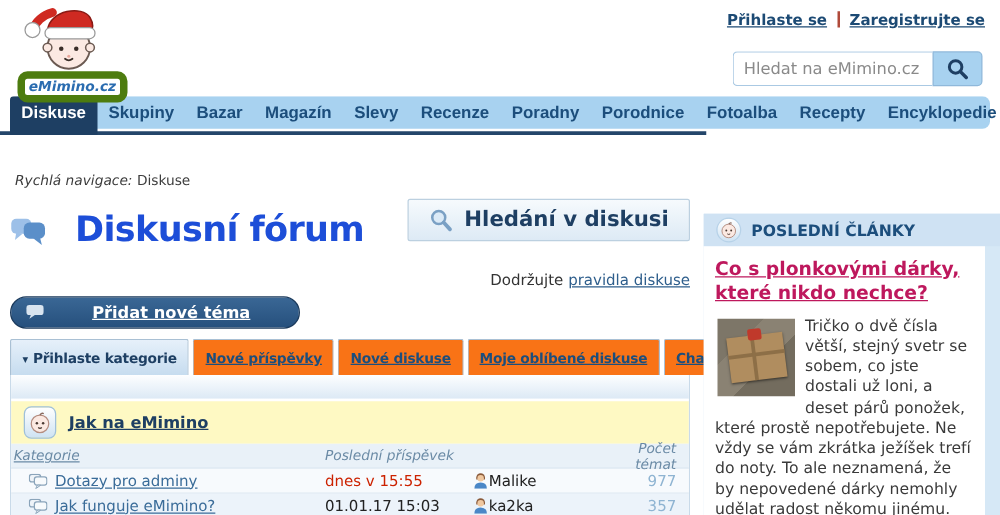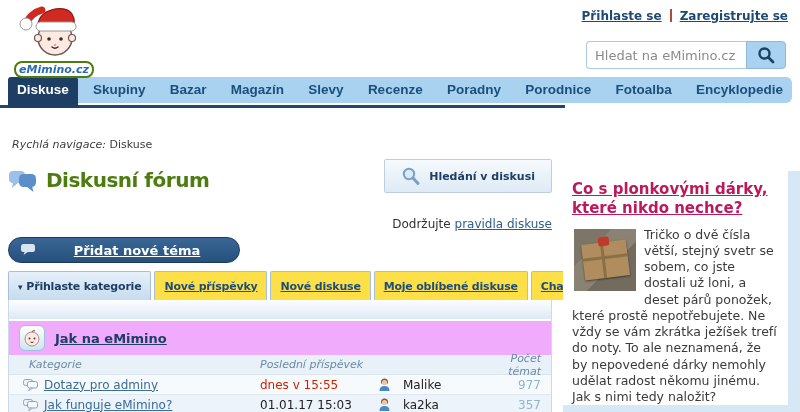--- a/index.html
+++ b/index.html
@@ -3,21 +3,21 @@
 <meta charset="utf-8">
 <style>
   * { margin:0; padding:0; box-sizing:border-box; }
   html,body { width:800px; height:412px; overflow:hidden; background:#fff;
     font-family:"DejaVu Sans","Liberation Sans",sans-serif; }
   a { text-decoration:underline; cursor:pointer; }
 
   
   .site-header { position:relative; height:77px; background:#fff; }
   .logo { position:absolute; left:14px; top:2px; width:78px; text-align:center; cursor:pointer; }
-  .logo-label { margin-top:-2px; border:2px solid #4d7c0f; border-radius:8px; background:#fff;
+  .logo-label { margin-top:-2px; border:6px solid #4d7c0f; border-radius:8px; background:#fff;
     font-style:italic; font-weight:bold; font-size:11px; color:#2a6cb0; padding:0 3px; display:inline-block; }
   .auth-links { position:absolute; top:9px; right:12px; font-size:12px; font-weight:bold; }
   .auth-links a { color:#1c4a74; }
   .auth-divider { display:inline-block; width:2px; height:13px; background:#b04a3a; margin:0 8px; vertical-align:-2px; }
   .search { position:absolute; top:41px; right:14px; display:flex; height:28px; }
   .search input { width:160px; height:28px; border:1px solid #aac9e3; border-right:none;
     border-radius:4px 0 0 4px; padding:0 8px; font-size:13px; color:#555;
     font-family:"DejaVu Sans",sans-serif; outline:none; }
   .search input::placeholder { color:#8a8a8a; }
   .search button { width:40px; height:28px; border:1px solid #8fb8da; border-radius:0 4px 4px 0;
@@ -38,66 +38,66 @@
   .breadcrumb .bc-prefix { font-style:italic; }
 
   
   .content { display:flex; margin-top:8px; }
   .main-col { width:552px; padding-left:8px; flex:none; }
   .sidebar { flex:1; margin-left:11px; margin-top:12px; background:#d6e8f6; min-height:260px; }
 
   
   .title-row { display:flex; align-items:flex-start; }
   .title-left { display:flex; align-items:center; gap:8px; padding-top:8px; }
-  h1 { font-size:20px; font-weight:bold; color:#4d7c0f; letter-spacing:-0.5px; }
+  h1 { font-size:28px; font-weight:bold; color:#1d4ed8; letter-spacing:-0.5px;margin-left:14px; }
   .search-disc-wrap { margin-left:auto; text-align:right; }
   .search-disc { display:flex; align-items:center; gap:8px; padding:0 16px; height:34px;
     background:linear-gradient(#f6fafd,#ddeaf5); border:1px solid #bcd0e0; border-radius:2px;
-    font-family:"DejaVu Sans",sans-serif; font-size:11px; font-weight:bold; color:#1e3f63; cursor:pointer; }
+    font-family:"DejaVu Sans",sans-serif; font-size:17px; font-weight:bold; color:#1e3f63; cursor:pointer; }
   .rules { margin-top:24px; font-size:12px; color:#333; }
   .rules a { color:#2e5e8c; }
 
   .add-topic { margin-top:6px; width:232px; height:26px; border:1px solid #1b3a5c; border-radius:13px;
     background:linear-gradient(#3a6795,#26507d); display:flex; align-items:center; cursor:pointer;
     font-family:"DejaVu Sans",sans-serif; }
   .add-topic .lbl { flex:1; text-align:center; color:#fff; font-size:13px; font-weight:bold; text-decoration:underline; }
   .add-topic .bicon { margin-left:12px; }
 
   
   .tabs { display:flex; gap:3px; margin-top:8px; align-items:flex-end; }
-  .tab { height:29px; line-height:29px; padding:0 9px; background:#fde047; border:1px solid #a9c0d4;
+  .tab { height:29px; line-height:29px; padding:0 9px; background:#f97316; border:1px solid #a9c0d4;
     border-bottom:none; border-radius:2px 2px 0 0; font-size:11px; font-weight:bold;
     color:#1c4e7c; white-space:nowrap; cursor:pointer; letter-spacing:-0.2px; }
   .tab span { text-decoration:underline; }
   .tab.active { background:linear-gradient(#e6f0fa,#c6dcef); border-color:#a9c0d4; }
   .tab.active span { text-decoration:none; color:#1e3f63; }
   .tab .tri { font-size:9px; text-decoration:none; margin-right:4px; color:#2a5580; }
 
   
   .panel { border:1px solid #c9dae9; border-top:none; }
   .panel-grad { height:21px; background:linear-gradient(#fdfeff,#dce9f5); border-bottom:2px solid #fff; }
-  .section-head { height:34px; background:#f0abfc; display:flex; align-items:center; padding-left:10px; gap:10px; }
+  .section-head { height:34px; background:#fef9c3; display:flex; align-items:center; padding-left:10px; gap:10px; }
   .section-head a { font-size:13px; font-weight:bold; color:#1e3f63; }
   .baby-box { width:26px; height:26px; border-radius:6px; background:linear-gradient(#ffffff,#cfe3f3);
     border:1px solid #9fc0da; display:flex; align-items:center; justify-content:center; }
   .col-head { height:20px; background:#e9f1f8; display:flex; align-items:center;
     font-size:11px; font-style:italic; color:#6a8aa5; border-bottom:1px solid #d9e5ef; }
-  .ch-cat { flex:1; padding-left:20px; }
+  .ch-cat { flex:1; padding-left:2px;text-decoration:underline; }
   .ch-last { width:118px; }
   .ch-user { width:118px; }
   .ch-count { width:55px; text-align:right; padding-right:10px; }
 
   .frow { height:20px; display:flex; align-items:center; font-size:12px; border-bottom:1px solid #dde8f1; }
   .frow:nth-child(odd) { background:#f7fafd; }
   .frow:nth-child(even) { background:#ecf3fa; }
   .fr-cat { flex:1; display:flex; align-items:center; gap:6px; padding-left:14px; }
   .fr-cat a { color:#3a6c99; }
   .fr-last { width:118px; color:#222; }
   .fr-last.recent { color:#cc2200; }
-  .fr-user { width:118px; display:flex; align-items:center; gap:12px; color:#222; }
+  .fr-user { width:118px; display:flex; align-items:center; gap:0; color:#222; }
   .fr-count { width:55px; text-align:right; padding-right:10px; color:#8fb4d2; }
 
   
   .sb-head { height:26px; background:#cfe2f3; display:flex; align-items:center; gap:8px; padding-left:10px; }
   .sb-head .sb-title-lbl { font-size:12.5px; font-weight:bold; color:#1c4e7c; }
   .baby-box.small { width:20px; height:20px; border-radius:10px; border-color:#b7d2e8; }
   .sb-body { background:#fff; margin-right:12px; padding:9px 8px 0 9px; }
   .sb-article-title { display:block; font-size:15px; font-weight:bold; color:#be185d; line-height:1.25; margin-bottom:9px; }
   .sb-article p { font-size:12.5px; color:#3a3a3a; line-height:1.3; }
   .gift-img { float:left; width:62px; height:62px; margin:2px 8px 2px 2px;
@@ -149,20 +149,21 @@
   <div class="nav-bar" id="nav-bar">
       <a class="nav-item active" style="text-decoration: none;">Diskuse</a>
       <a class="nav-item" style="text-decoration: none;">Skupiny</a>
       <a class="nav-item" style="text-decoration: none;">Bazar</a>
       <a class="nav-item" style="text-decoration: none;">Magazín</a>
       <a class="nav-item" style="text-decoration: none;">Slevy</a>
       <a class="nav-item" style="text-decoration: none;">Recenze</a>
       <a class="nav-item" style="text-decoration: none;">Poradny</a>
       <a class="nav-item" style="text-decoration: none;">Porodnice</a>
       <a class="nav-item" style="text-decoration: none;">Fotoalba</a>
+      <a class="nav-item" style="text-decoration: none;">Recepty</a>
       <a class="nav-item" style="text-decoration: none;">Encyklopedie</a>
     </div>
   <div class="nav-underline"></div>
 </nav>
 
 <div class="breadcrumb">
   <span class="bc-prefix">Rychlá navigace:</span>
   <span>Diskuse</span>
 </div>
 
@@ -273,20 +274,32 @@
           </div>
           <div class="frow">
             <span class="fr-last recent">dnes v 15:41</span>
             <span class="fr-count">98</span>
           </div>
         </div>
     </div>
   </div>
 
   <aside class="sidebar">
+    <div class="sb-head">
+      <span class="baby-box small">
+        <svg width="14" height="14" viewBox="0 0 18 18">
+          <circle cx="9" cy="10" r="7" fill="#fbe9e2" stroke="#b58d80" stroke-width="1"></circle>
+          <path d="M9 3 q1.5 -2 3 -1" fill="none" stroke="#8a6a5e" stroke-width="1.2"></path>
+          <circle cx="6.5" cy="9.5" r="1" fill="#4a3a32"></circle>
+          <circle cx="11.5" cy="9.5" r="1" fill="#4a3a32"></circle>
+          <path d="M7.5 13 q1.5 1.2 3 0" fill="none" stroke="#4a3a32" stroke-width="1"></path>
+        </svg>
+      </span>
+      <span class="sb-title-lbl">POSLEDNÍ ČLÁNKY</span>
+    </div>
     <div class="sb-body">
       <a class="sb-article-title">Co s plonkovými dárky, které nikdo nechce?</a>
       <div class="sb-article">
         <div class="gift-img">
           <div class="gift-bow"></div>
           <div class="gift-box"></div>
         </div>
         <p><span>Tričko o dvě čísla větší, stejný svetr se sobem, co jste dostali už loni, a deset párů ponožek, které prostě nepotřebujete. Ne vždy se vám zkrátka ježíšek trefí do noty. To ale neznamená, že by nepovedené dárky nemohly udělat radost někomu jinému. Jak s nimi tedy naložit?</span>
           </p>
       </div>

